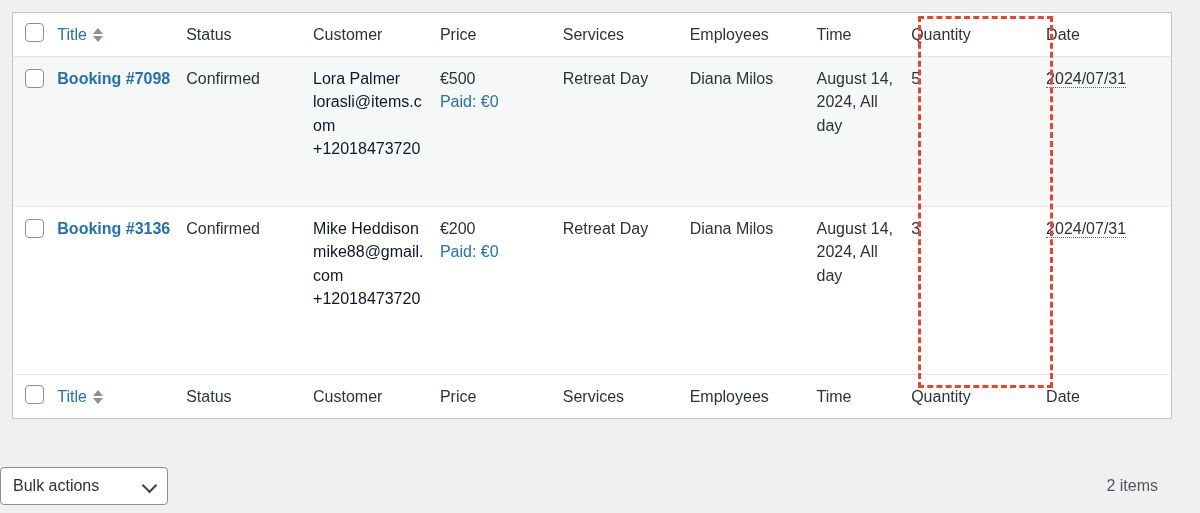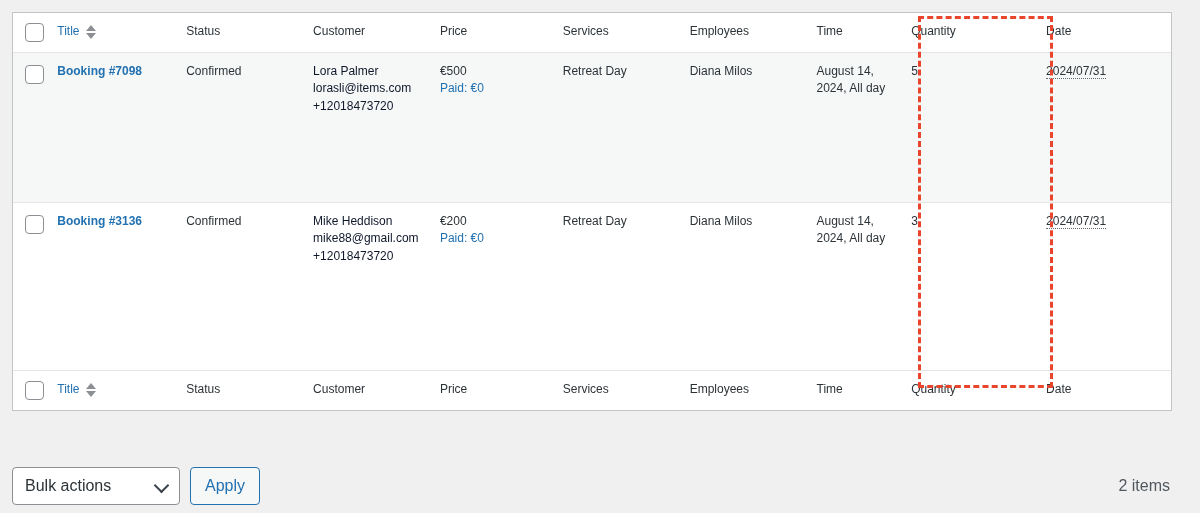--- a/index.html
+++ b/index.html
@@ -38,21 +38,21 @@
     border-collapse: collapse;
     table-layout: fixed;
     background: #fff;
   }
 
   table.wp-list-table th,
   table.wp-list-table td {
     text-align: left;
     vertical-align: top;
     padding: 10px 10px 10px 0;
-    font-size: 12px;
+    font-size: 16px;
     line-height: 1.45;
     color: #2c3338;
     box-sizing: border-box;
     word-wrap: break-word;
     overflow-wrap: break-word;
   }
 
   thead th, tfoot th {
     padding-top: 11px;
     padding-bottom: 11px;
@@ -155,21 +155,21 @@
     width: 135px;
     height: 372px;
     border: 3px dashed #e8452c;
     box-sizing: border-box;
     pointer-events: none;
   }
 
   
   .tablenav {
     position: absolute;
-    left: 12px;
+    left: 0;
     top: 466px;
     width: 1160px;
     height: 40px;
     display: flex;
     align-items: center;
     justify-content: space-between;
   }
   .tablenav-left {
     display: flex;
     align-items: center;
@@ -339,18 +339,17 @@
   </div>
 
   <div class="highlight-box"></div>
 
   <div class="tablenav">
     <div class="tablenav-left">
       <div class="bulk-select">
         <span>Bulk actions</span>
         <span class="chev"></span>
       </div>
-      <div class="apply-btn">Apply</div>
     </div>
     <div class="items-count">2 items</div>
   </div>
 
 </div>
 
 </body></html>

